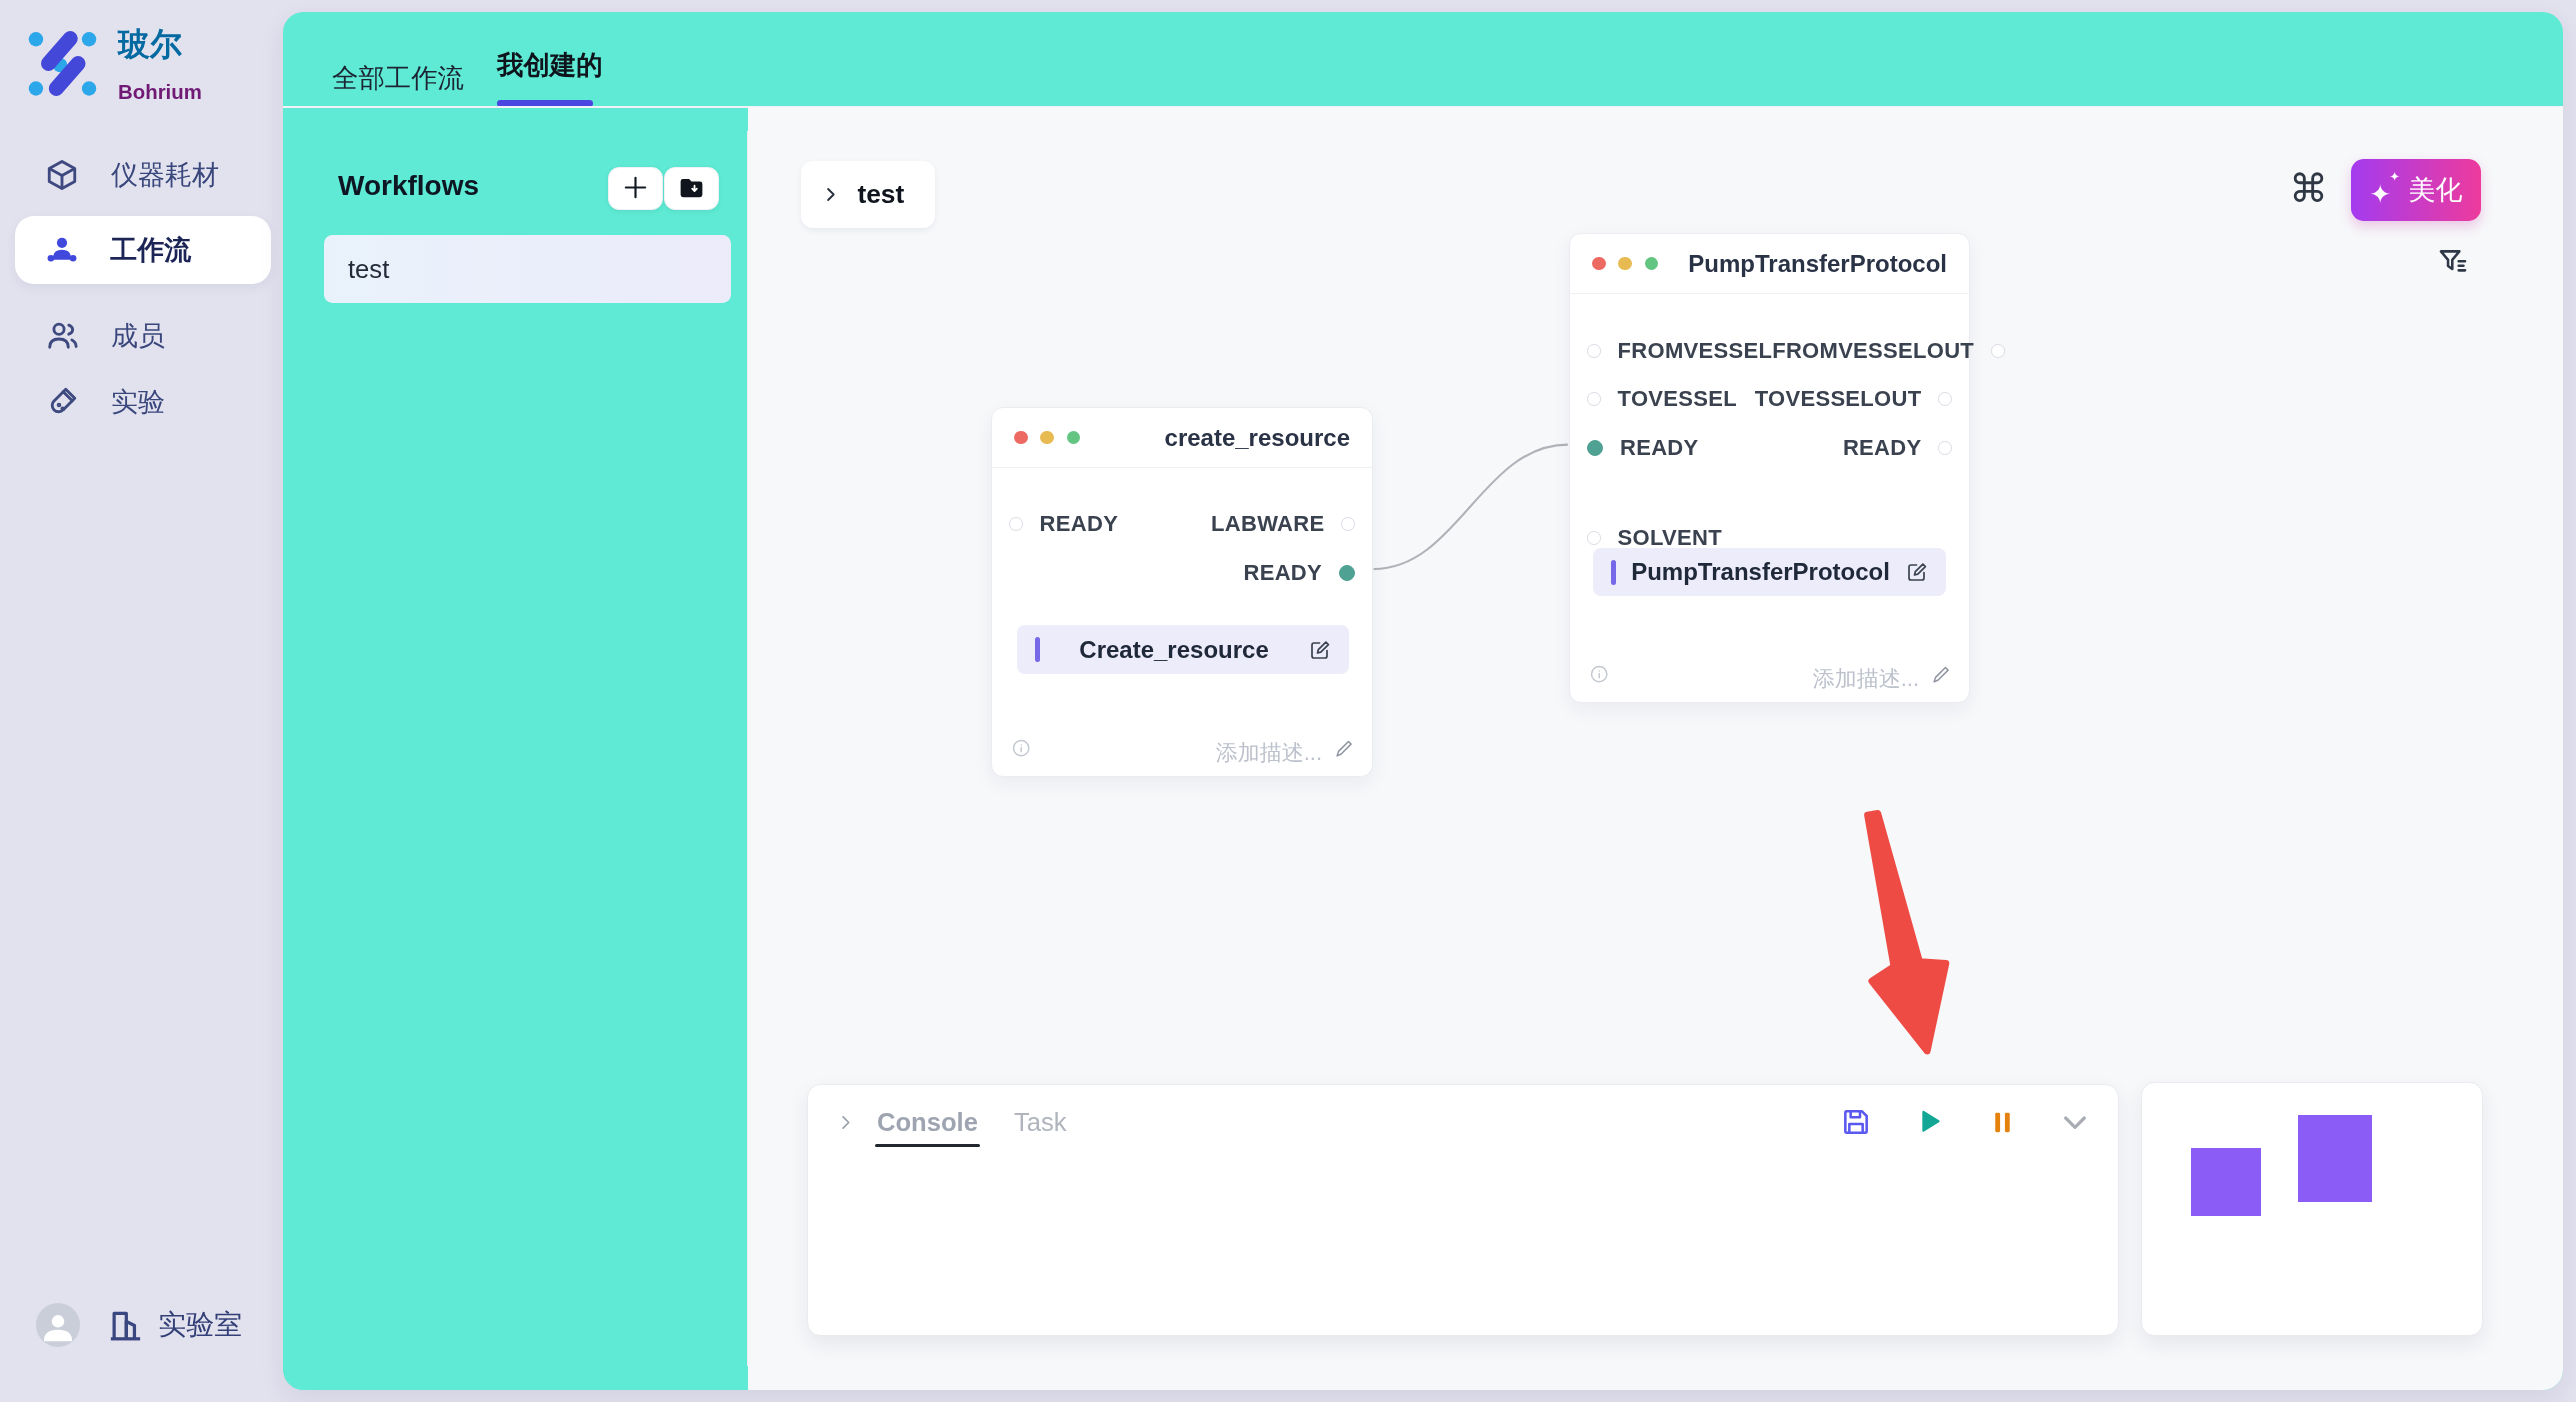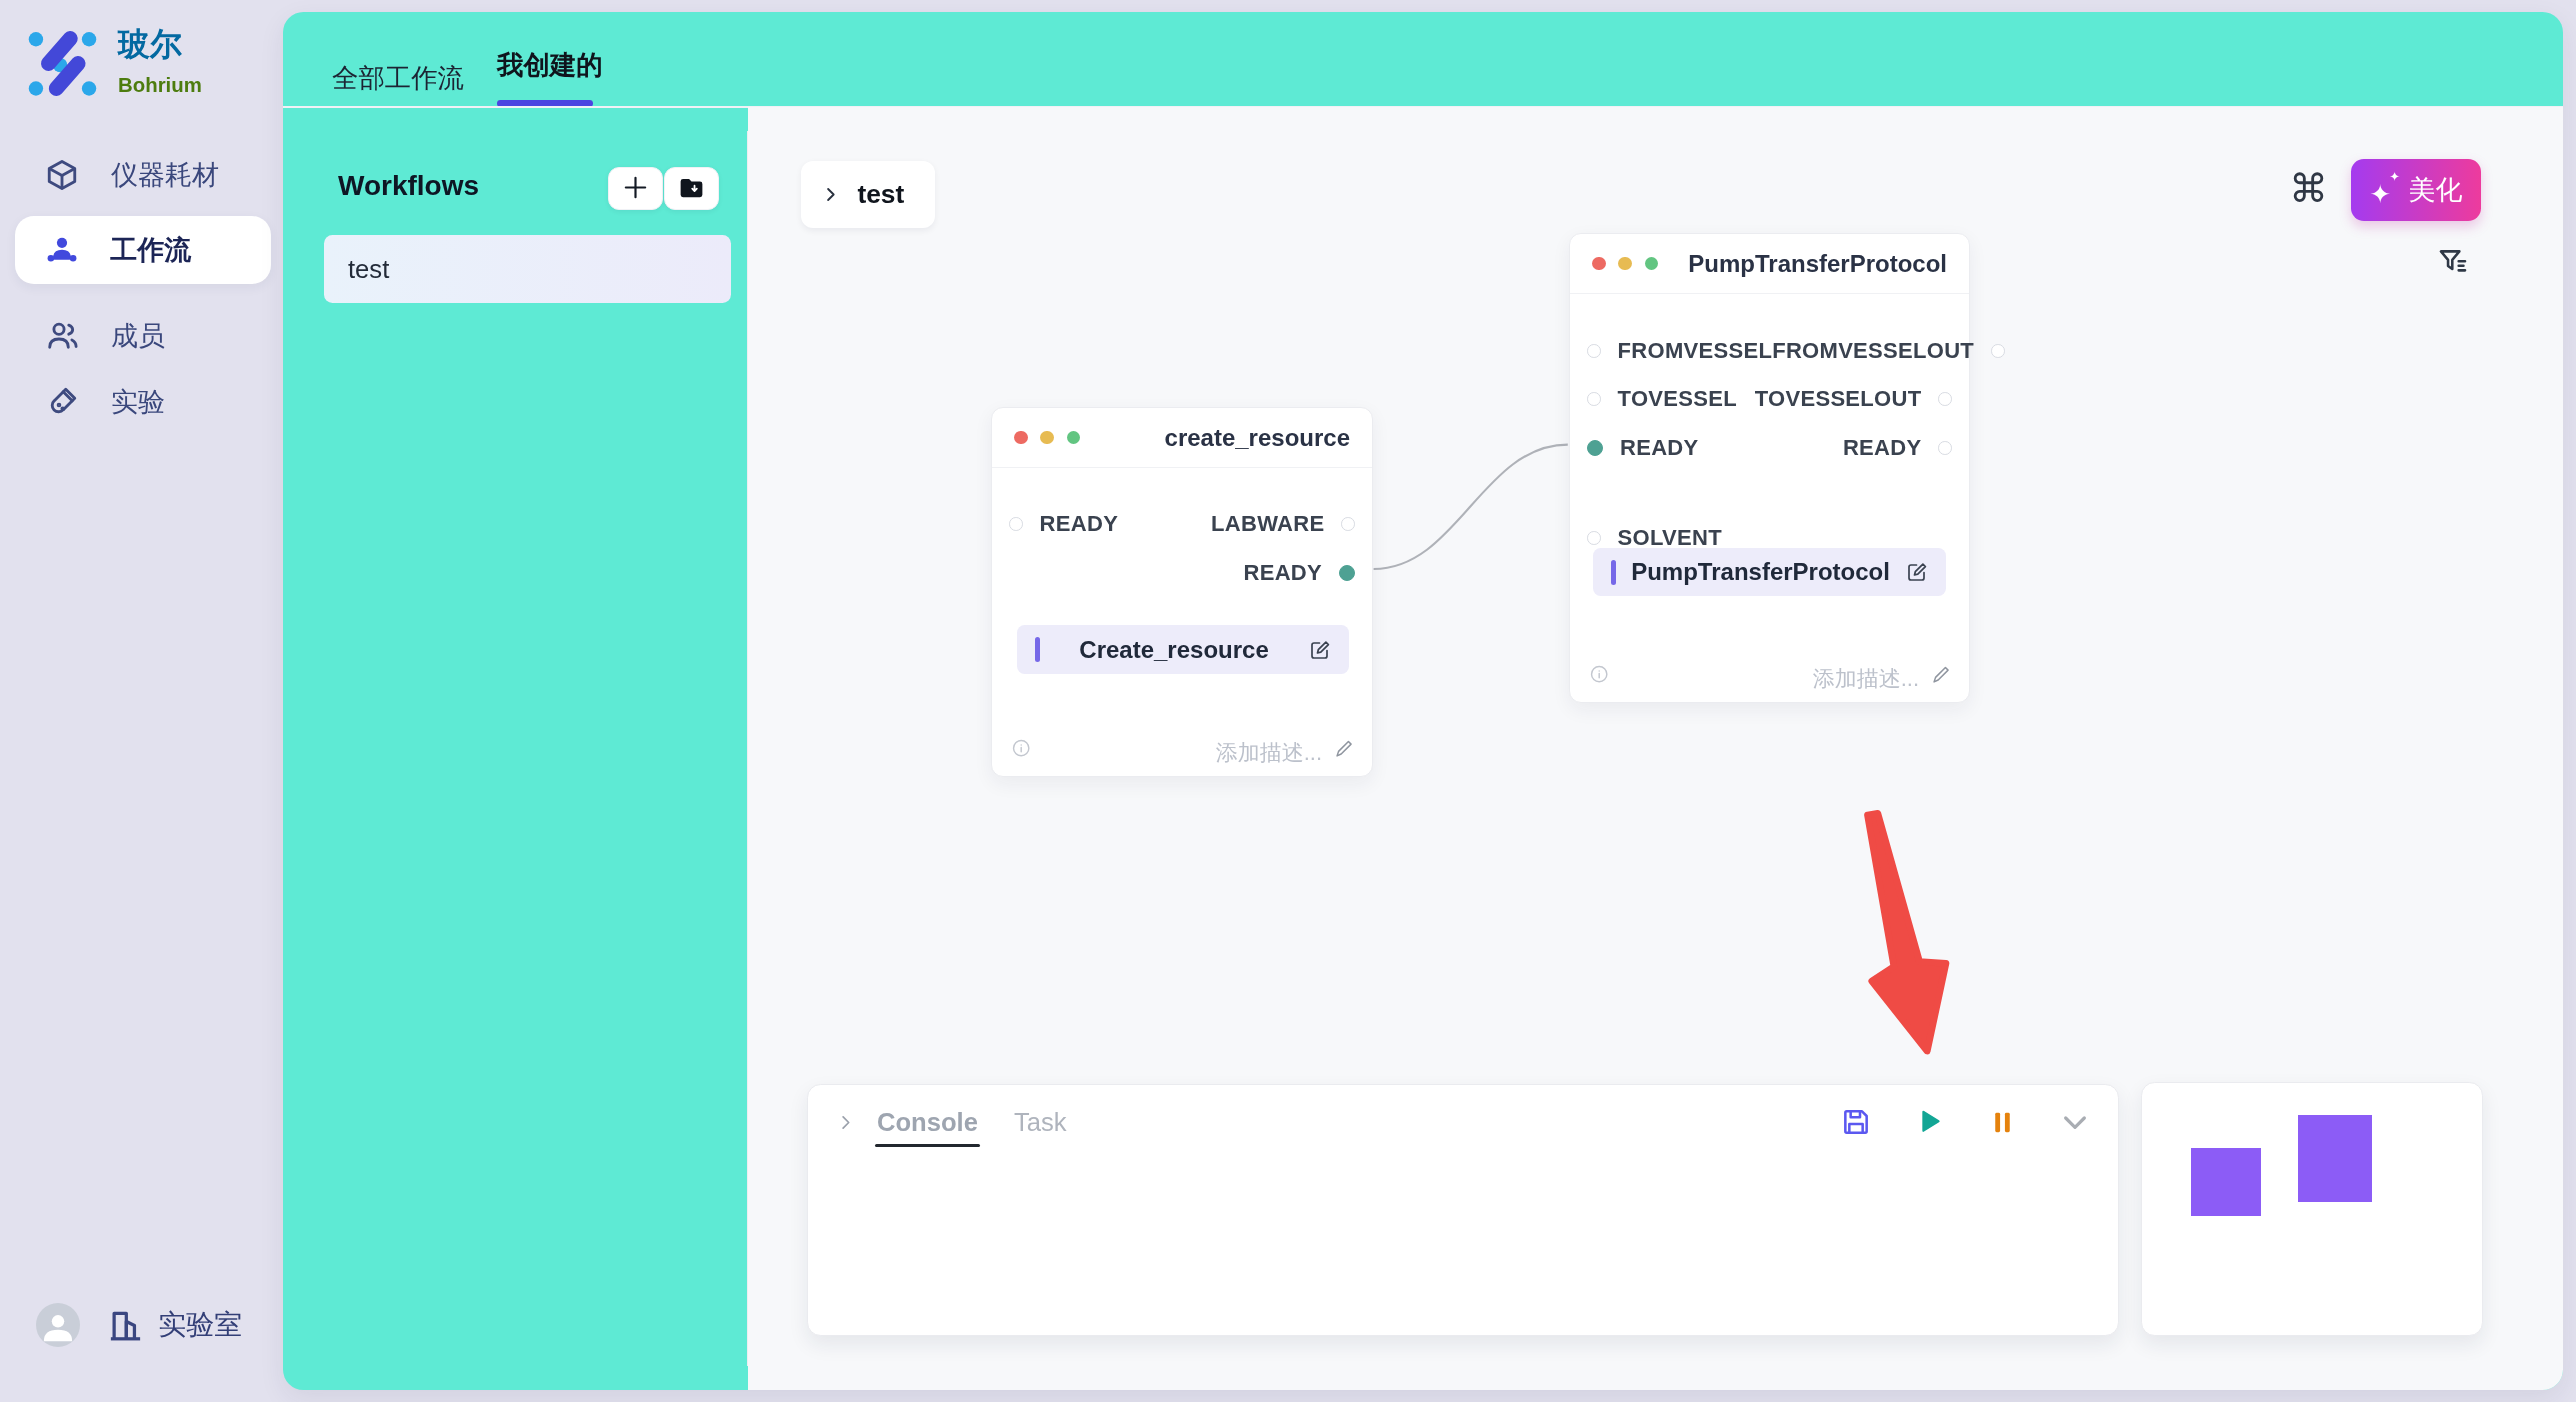--- a/index.html
+++ b/index.html
@@ -9,21 +9,21 @@
     background:#E2E1EE;
     position:relative;
     overflow:hidden;
     color:#1F2633;
   }
 
   
   .sidebar { position:absolute; left:0; top:0; width:283px; height:1402px; }
   .logo-row { position:absolute; left:24px; top:25.6px; display:flex; align-items:flex-start; gap:17px; }
   .logo-text-cn { font-size:32px; font-weight:700; color:#0369a1; line-height:1.15; }
-  .logo-text-en { font-size:20.4px; font-weight:700; color:#4d7c0f; margin-top:12px; }
+  .logo-text-en { font-size:20.4px; font-weight:700; color:#701a75; margin-top:19px; }
   .side-item { position:absolute; left:0; width:283px; height:56px; display:flex; align-items:center; cursor:pointer; }
   .side-item .s-icon { position:absolute; left:44px; width:36px; height:36px; color:#3E4A7F; }
   .side-item .s-label { position:absolute; left:111px; font-size:27px; color:#3A477C; font-weight:500; }
   .side-item.active-pill { left:15.3px; width:256px; height:68px; background:#FFFFFF; border-radius:19px; box-shadow:0 3.4px 10.2px rgba(40,45,90,.06); }
   .side-item.active-pill .s-icon { left:29px; color:#4149DD; }
   .side-item.active-pill .s-label { left:95px; color:#1C2556; font-weight:700; }
   .side-footer { position:absolute; left:36px; top:1303px; display:flex; align-items:center; gap:25.6px; }
   .avatar { width:44px; height:44px; border-radius:50%; background:#C9CED8; overflow:hidden; position:relative; }
   .avatar svg { position:absolute; left:5.1px; top:6.8px; }
   .lab-switch { display:flex; align-items:center; gap:13.6px; cursor:pointer; }

